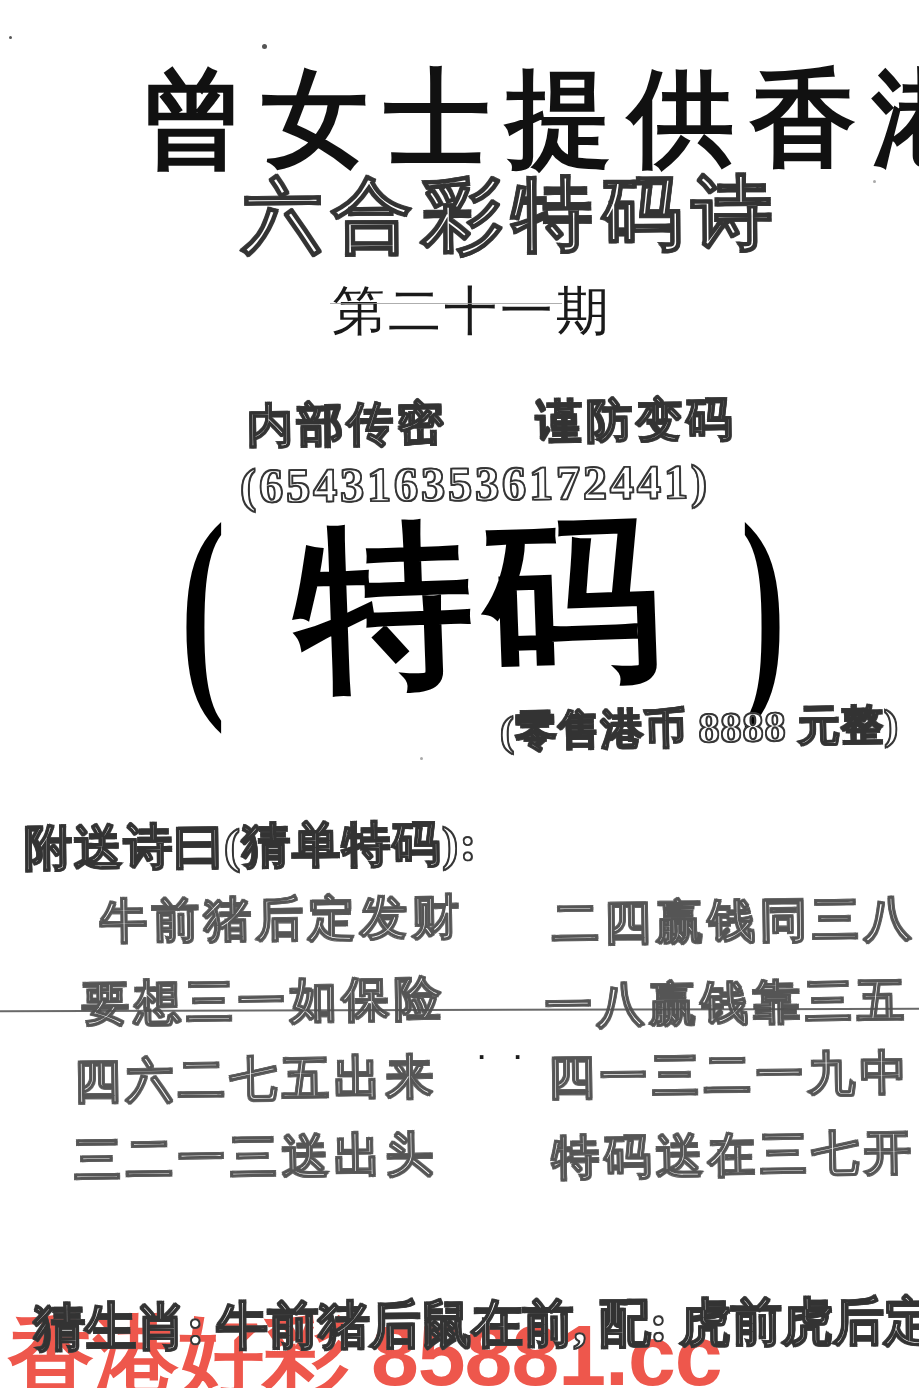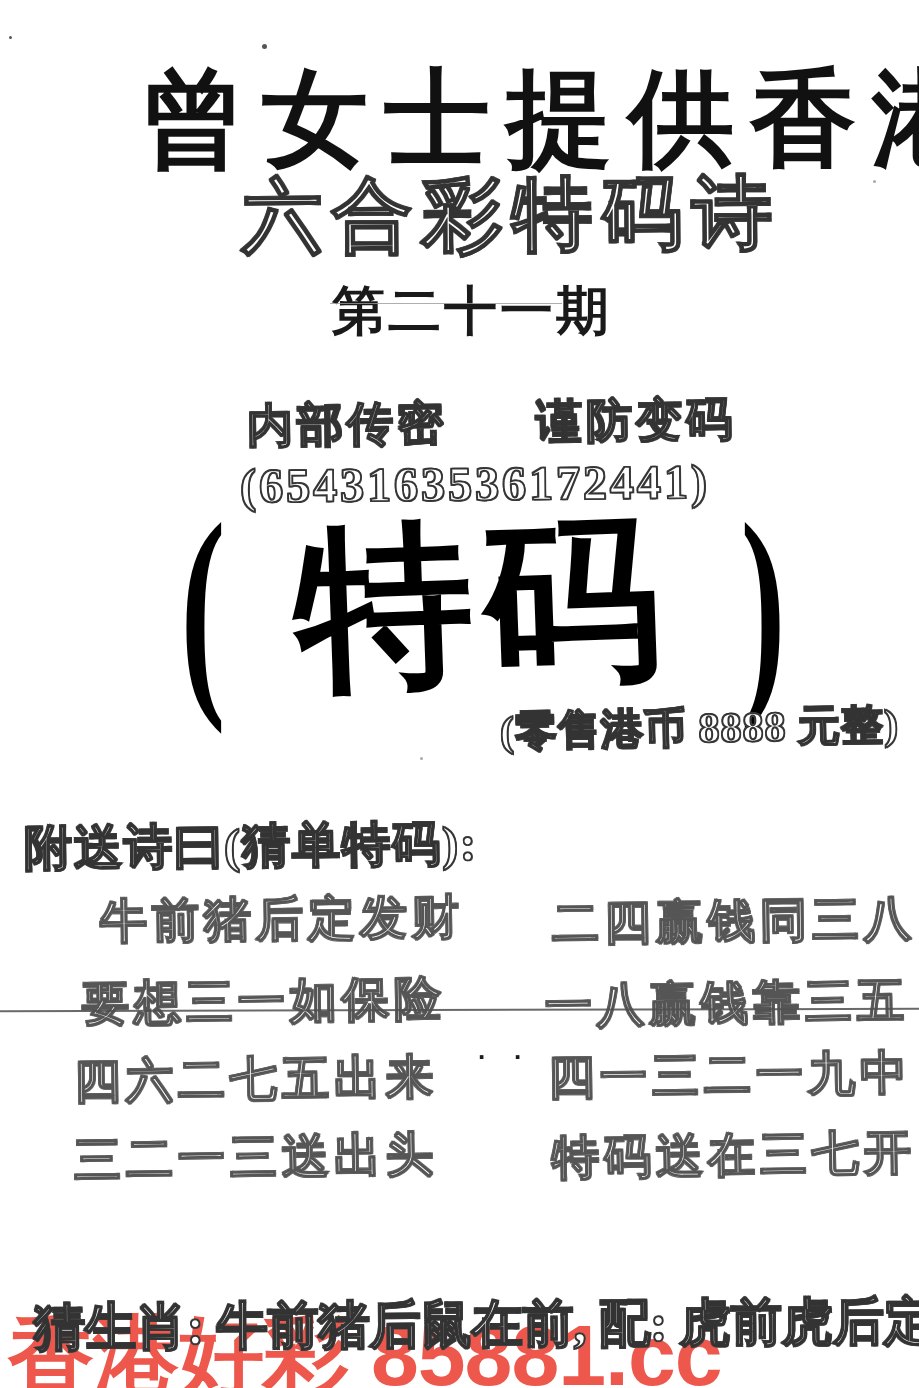--- a/index.html
+++ b/index.html
@@ -30,21 +30,21 @@
   }
   .title2 {
     top:162px; left:242px;
     font-family:"Liberation Serif", serif;
     font-size:80px; font-weight:700; letter-spacing:10px;
     transform:rotate(-0.4deg);
   }
   .issue {
     top:276px; left:332px;
     font-family:"Liberation Sans", sans-serif;
-    font-size:53px; font-weight:700; color:#1a1a1a; letter-spacing:3px;
+    font-size:53px; font-weight:400; color:#1a1a1a; letter-spacing:3px;
   }
   .notice {
     font-family:"Liberation Serif", serif;
     font-size:46px; font-weight:700; letter-spacing:4px;
   }
   .notice-left  { top:394px; left:247px; transform:rotate(-0.8deg); }
   .notice-right { top:390px; left:536px; transform:rotate(-0.8deg); }
   .code-number {
     top:456px; left:240px;
     font-family:"Liberation Serif", serif;

